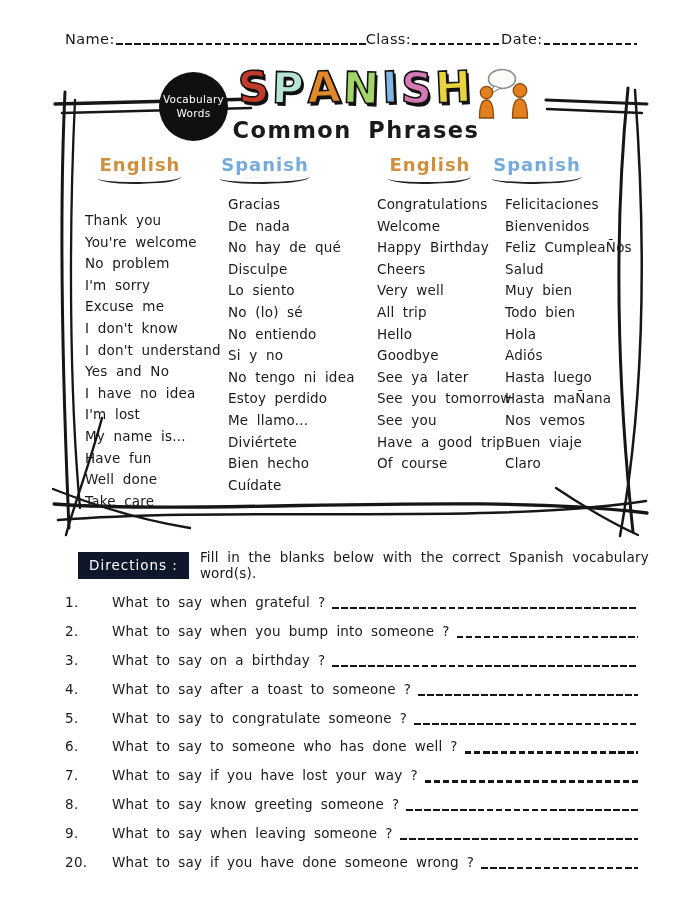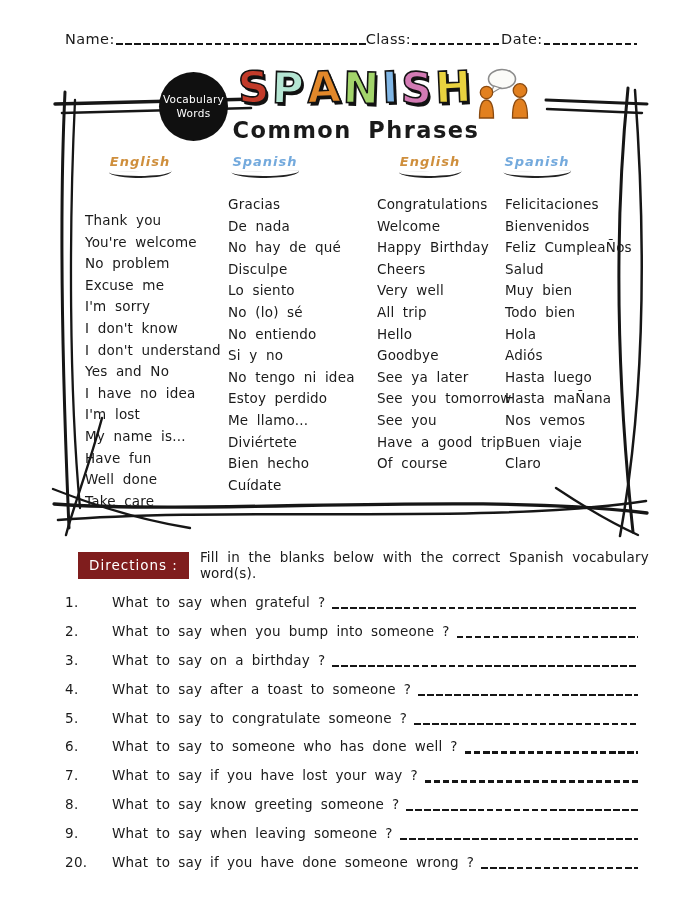--- a/index.html
+++ b/index.html
@@ -38,42 +38,42 @@
     position:absolute; left:356px; top:117px; transform:translateX(-50%);
     font-size:22.5px; font-weight:bold; letter-spacing:1.5px; word-spacing:7px; white-space:nowrap;
   }
   .people { position:absolute; left:477px; top:68px; }
 
   
   .board { position:absolute; left:58px; top:88px; width:586px; height:448px; }
   .frame { position:absolute; left:0; top:0; overflow:visible; }
   .vh {
     position:absolute; top:66px; transform:translateX(-50%);
-    font-size:13px; font-weight:bold; letter-spacing:1px; font-style:italic;
+    font-size:18px; font-weight:bold; letter-spacing:1px; 
   }
   .vh::after {
     content:""; display:block; width:104%; margin:2px 0 0 -2%; height:5px;
     border-bottom:2.4px solid #222;
     border-bottom-left-radius:60% 100%; border-bottom-right-radius:45% 100%;
     transform:rotate(-1.2deg);
   }
   .vh1 { left:82px; } .vh2 { left:207px; } .vh3 { left:372px; } .vh4 { left:479px; }
   .vcol {
     position:absolute; top:106px; font-size:13.5px; line-height:21.6px;
     letter-spacing:.2px; word-spacing:4px; white-space:nowrap;
   }
   .c1 { left:27px;margin-top:16px; } .c2 { left:170px; } .c3 { left:319px; } .c4 { left:447px; }
 
   
   .directions {
     position:absolute; left:78px; right:36px; top:549px;
     display:flex; align-items:center; gap:11px; font-size:13.5px;
   }
   .dir-box {
-    flex:none; background:#7f1d1d; color:#ffffff; padding:5px 11px 6px;
+    flex:none; background:#0f172a; color:#ffffff; padding:5px 11px 6px;
     letter-spacing:1px; font-size:13.5px;
   }
   .dir-text { word-spacing:4px; letter-spacing:.2px; }
 
   
   .questions { position:absolute; left:65px; right:62px; top:594px; }
   .qrow { display:flex; align-items:flex-start; height:28.9px; font-size:13.5px; }
   .qnum { flex:none; width:47px; letter-spacing:.3px; }
   .qtext { flex:none; white-space:nowrap; word-spacing:3.5px; letter-spacing:.2px; padding-right:7px; }
   .qblank {
@@ -114,22 +114,22 @@
 
     <div class="vh vh1" style="color: rgb(207, 143, 61);">English</div>
     <div class="vh vh2" style="color: rgb(116, 170, 221);">Spanish</div>
     <div class="vh vh3" style="color: rgb(207, 143, 61);">English</div>
     <div class="vh vh4" style="color: rgb(116, 170, 221);">Spanish</div>
 
     <div class="vcol c1">
         <div>Thank you</div>
         <div>You're welcome</div>
         <div>No problem</div>
+        <div>I'm sorry</div>
         <div>Excuse me</div>
-        <div>I'm sorry</div>
         <div>I don't know</div>
         <div>I don't understand</div>
         <div>Yes and No</div>
         <div>I have no idea</div>
         <div>I'm lost</div>
         <div>My name is...</div>
         <div>Have fun</div>
         <div>Well done</div>
         <div>Take care</div>
       </div>

